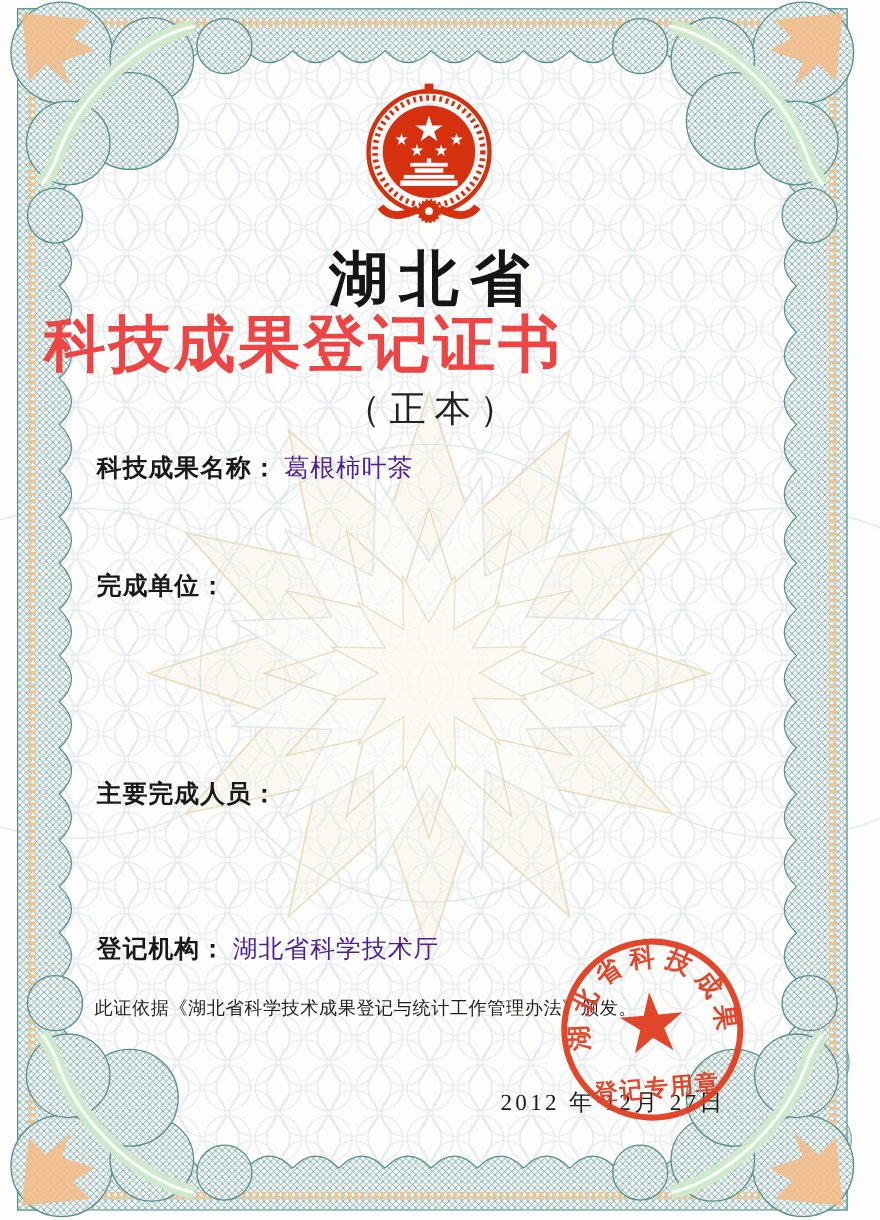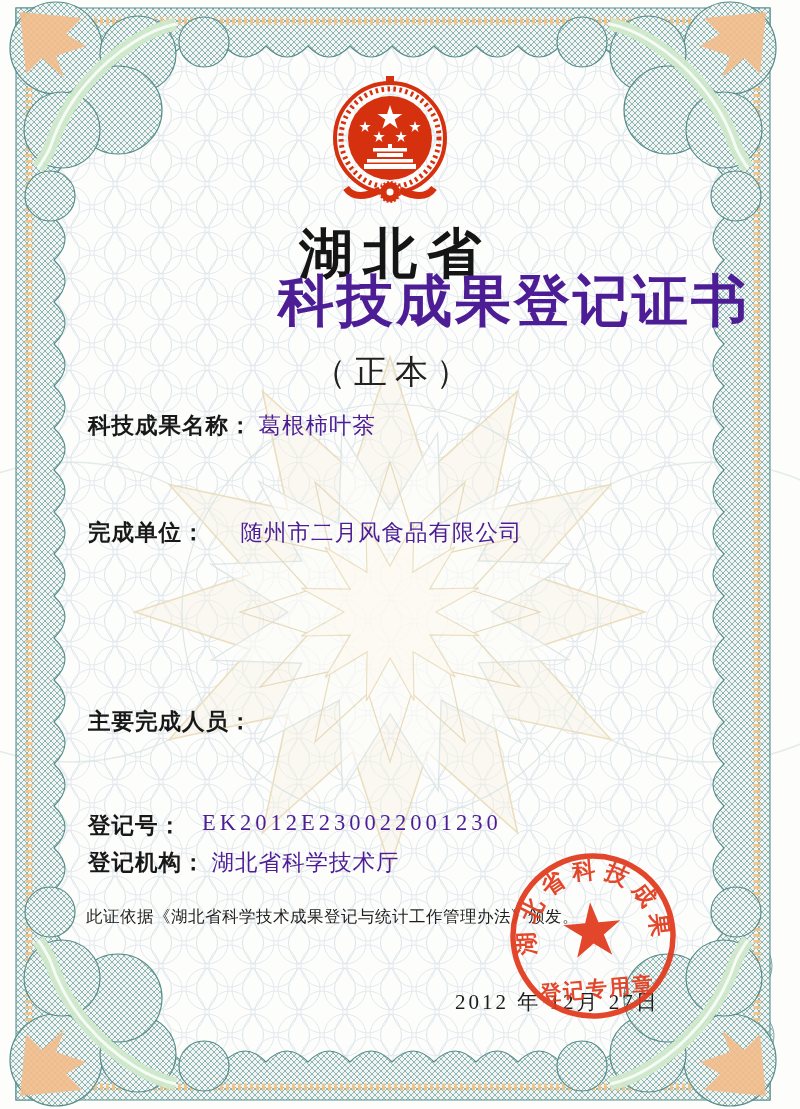--- a/index.html
+++ b/index.html
@@ -5,28 +5,28 @@
   html,body{margin:0;padding:0;}
   body{width:800px;height:1109px;background:#ffffff;font-family:"Liberation Serif","DejaVu Serif",serif;}
   .page{position:relative;width:800px;height:1109px;overflow:hidden;background:#fdfdfc;}
   svg{display:block;}
   .bg-svg{position:absolute;left:0;top:0;z-index:0;}
   .content{position:absolute;left:0;top:0;width:800px;height:1109px;z-index:1;color:#1c1c1c;}
   .emblem{position:absolute;left:330px;top:74px;width:120px;height:152px;}
   .title1{position:absolute;left:60px;top:218px;width:670px;text-align:center;
           font-size:54px;font-weight:900;letter-spacing:10px;color:#151515;
           font-family:"Liberation Serif","DejaVu Serif",serif;}
-  .title2{position:absolute;left:40px;top:264px;width:710px;text-align:right;
-          font-size:56px;font-weight:900;letter-spacing:3px;color:#4c1d95;}
+  .title2{position:absolute;left:40px;top:276px;width:710px;text-align:left;
+          font-size:56px;font-weight:900;letter-spacing:3px;color:#ef4444;}
   .subtitle{position:absolute;left:60px;top:350px;width:670px;text-align:center;
           font-size:33px;letter-spacing:8px;color:#222;}
   .row{position:absolute;left:88px;display:flex;align-items:flex-start;white-space:nowrap;}
   .row .lbl{font-size:22.5px;font-weight:bold;color:#181818;letter-spacing:1px;}
   .row .val{font-size:22.5px;color:#4c1d95;margin-left:6px;letter-spacing:1px;}
-  .row1{top:410px;} .row2{top:517px;gap:29px;} .row3{top:706px;}
+  .row1{top:410px;} .row2{top:517px;} .row3{top:706px;}
   .row4{top:810px;} .row5{top:847px;}
   .row4 .val{margin-left:20px;letter-spacing:4px;}
   .note{position:absolute;left:86px;top:906px;font-size:16.5px;color:#1d1d1d;letter-spacing:0.5px;}
   .seal{position:absolute;left:503px;top:846px;width:180px;height:180px;z-index:3;
         transform:rotate(-5deg);opacity:0.93;}
   .date{position:absolute;left:455px;top:988px;font-size:21px;letter-spacing:3px;color:#1b1b1b;z-index:2;}
 </style>
 </head>
 <body>
 
@@ -126,28 +126,23 @@
     <div class="title1">湖北省</div>
     <div class="title2">科技成果登记证书</div>
     <div class="subtitle">（正本）</div>
 
     <div class="row row1">
       <span class="lbl">科技成果名称：</span>
       <span class="val">葛根柿叶茶</span>
     </div>
     <div class="row row2">
       <span class="lbl">完成单位：</span>
-      <span class="val">随州市二月风食品有限公司</span>
     </div>
     <div class="row row3">
       <span class="lbl">主要完成人员：</span>
-    </div>
-    <div class="row row4">
-      <span class="lbl">登记号：</span>
-      <span class="val">EK2012E230022001230</span>
     </div>
     <div class="row row5">
       <span class="lbl">登记机构：</span>
       <span class="val">湖北省科学技术厅</span>
     </div>
 
     <div class="note">此证依据《湖北省科学技术成果登记与统计工作管理办法》颁发。</div>
 
     <div class="date">2012 年 12月 27日</div>
   </div>

